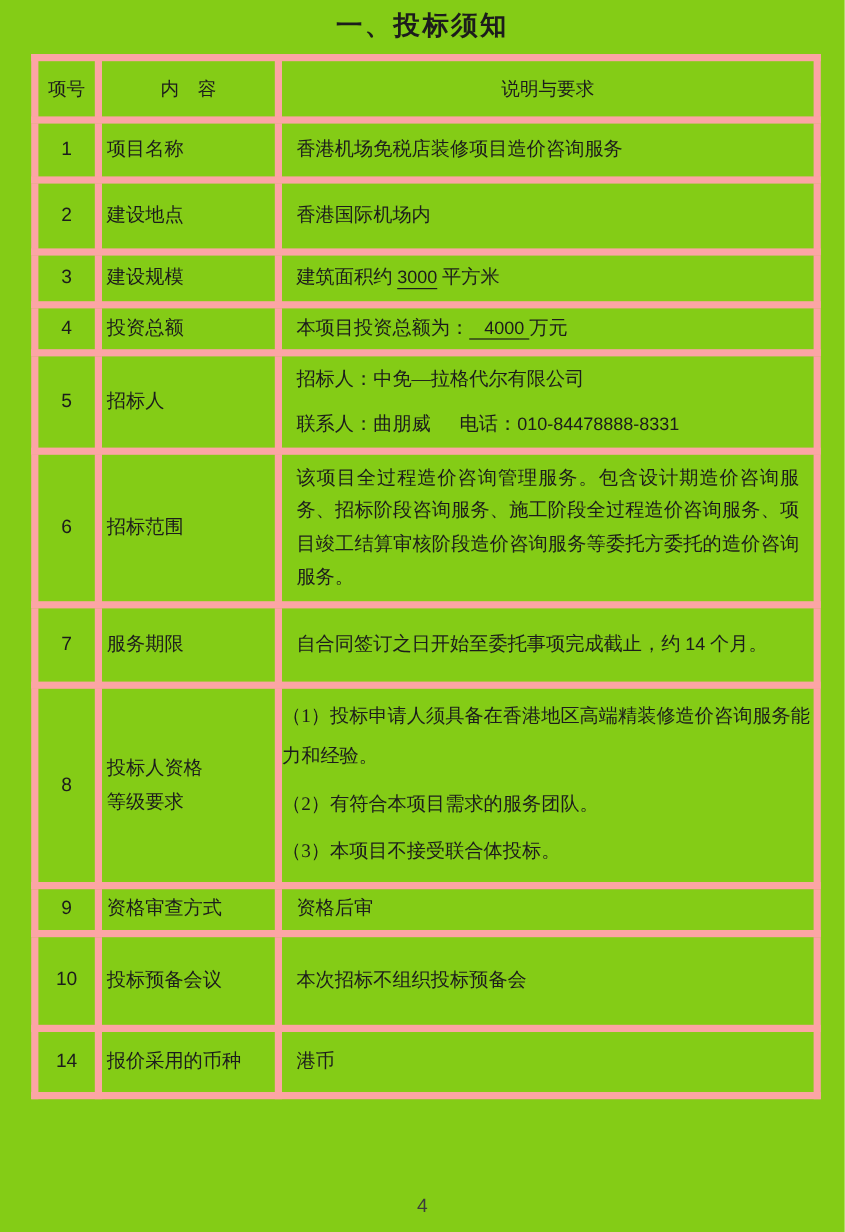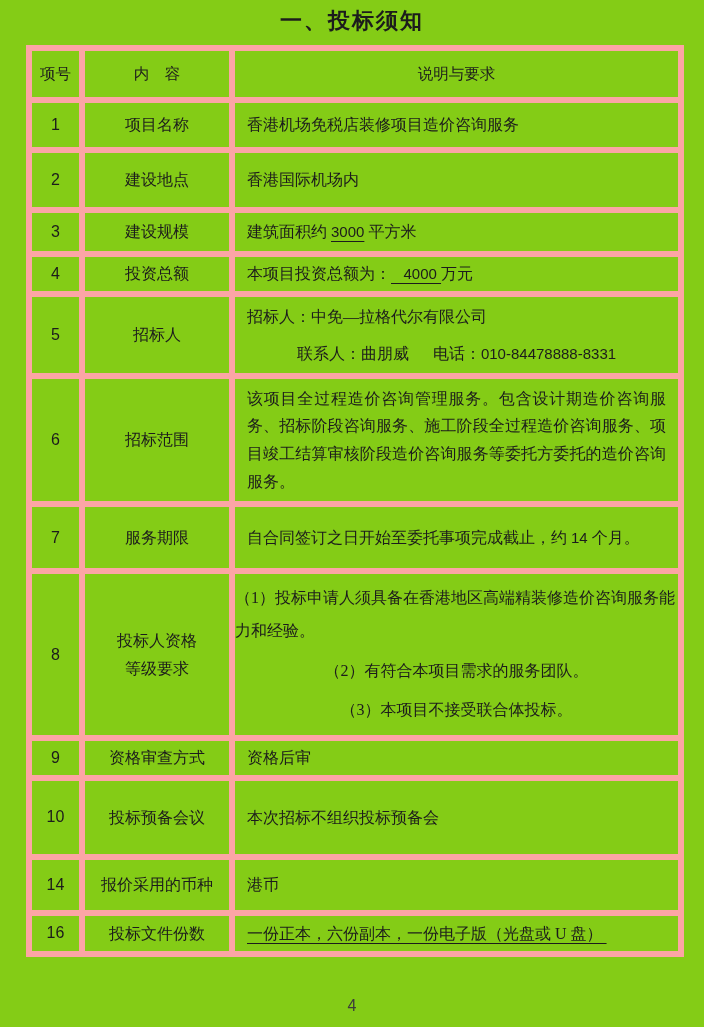--- a/index.html
+++ b/index.html
@@ -39,34 +39,34 @@
     height: 44px;
     text-align: center;
     font-size: 15.5px;
   }
   td.no-cell {
     text-align: center;
     font-family: "Liberation Sans", "DejaVu Sans", sans-serif;
     font-size: 15px;
   }
   td.label-cell {
-    text-align: center;
+    text-align: left;
     line-height: 1.7;
     padding: 2px 4px;
   }
   td.desc-cell {
     text-align: left;
     padding: 4px 12px;
     line-height: 1.6;
   }
   td.desc-cell p {
     margin: 0;
     white-space: pre-wrap;
   }
-  td.desc-cell p + p { margin-top: 6px; text-align: center; }
+  td.desc-cell p + p { margin-top: 6px; }
   .seg-u {
     text-decoration: underline;
     text-underline-offset: 4px;
     text-decoration-thickness: 1px;
   }
   .seg-n {
     font-family: "Liberation Sans", "DejaVu Sans", sans-serif;
     font-size: 15px;
   }
   
@@ -222,26 +222,17 @@
         </tr>
         <tr>
           <td class="no-cell">14</td>
           <td class="label-cell">
             <div>报价采用的币种</div>
           </td>
           <td class="desc-cell">
             <p><span class="">港币</span></p>
           </td>
         </tr>
-        <tr>
-          <td class="no-cell">16</td>
-          <td class="label-cell">
-            <div>投标文件份数</div>
-          </td>
-          <td class="desc-cell">
-            <p><span class="seg-u ">一份正本，六份副本，一份电子版（光盘或 U 盘） </span></p>
-          </td>
-        </tr>
       </tbody>
   </table>
 
   <div class="page-footer">4</div>
 </div>
 
 </body></html>

